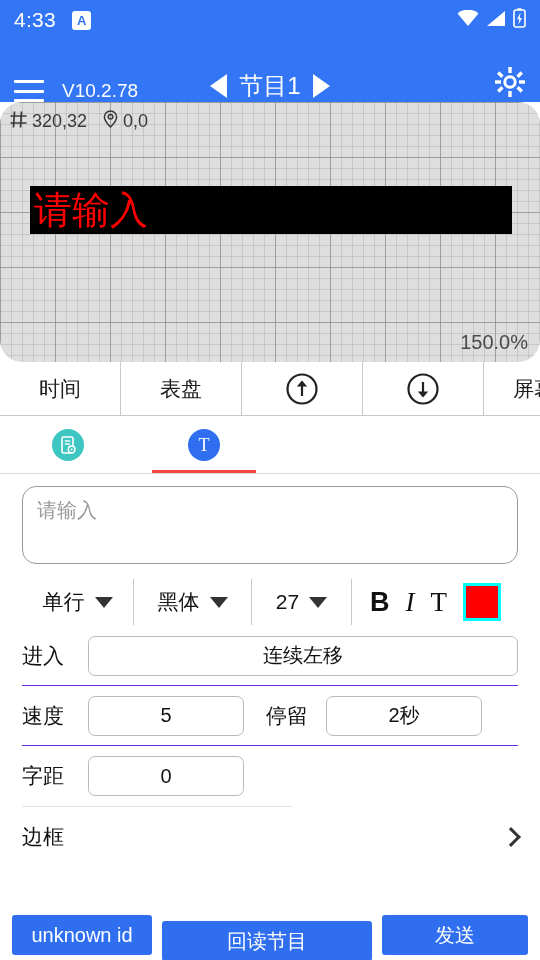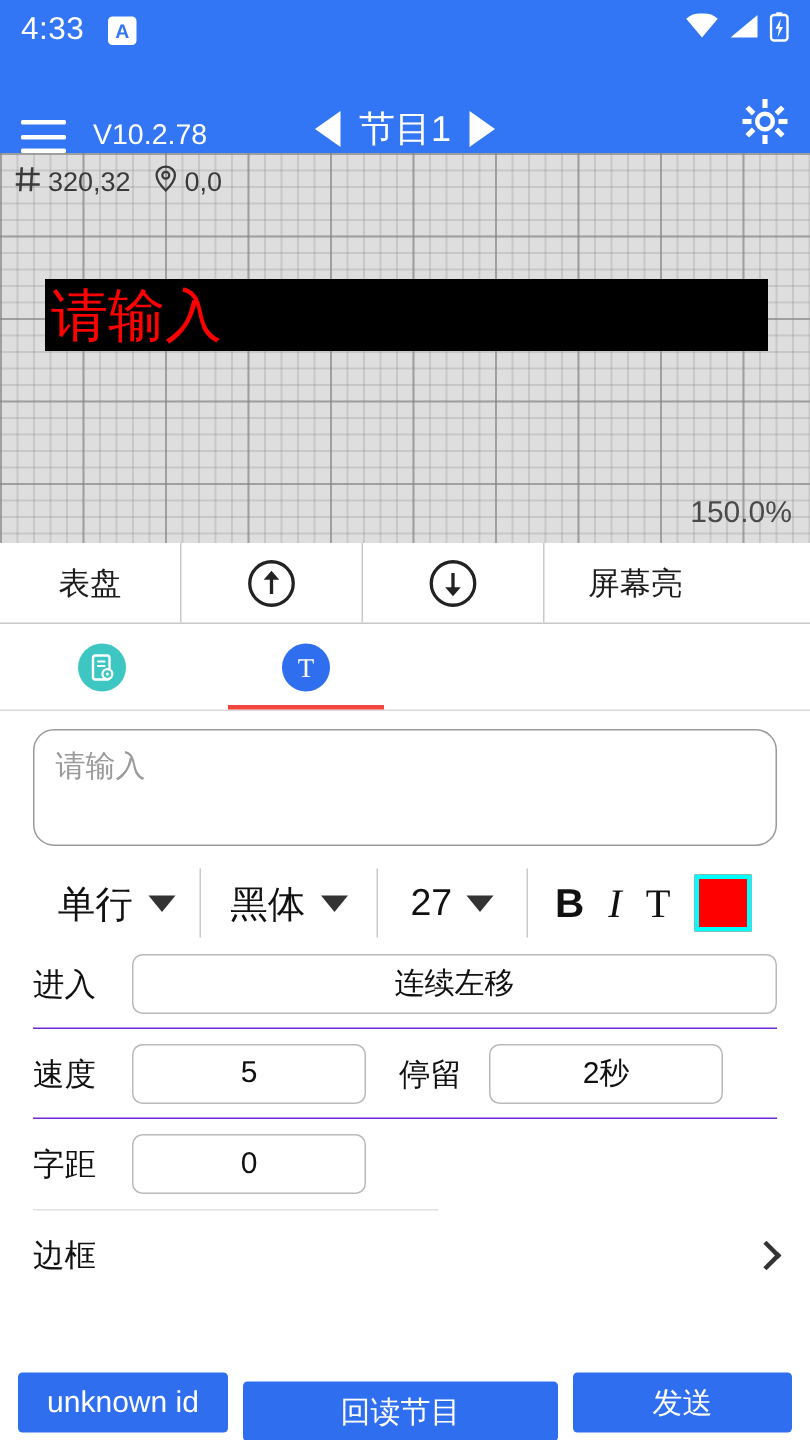--- a/index.html
+++ b/index.html
@@ -47,20 +47,21 @@
   .canvas-wrap {
     position: relative; flex: 0 0 260px; height: 260px;
     background: #dedede;
     background-image:
       linear-gradient(to right, rgba(140,140,140,.28) 1px, transparent 1px),
       linear-gradient(to bottom, rgba(140,140,140,.28) 1px, transparent 1px),
       linear-gradient(to right, rgba(120,120,120,.55) 1px, transparent 1px),
       linear-gradient(to bottom, rgba(120,120,120,.55) 1px, transparent 1px);
     background-size: 11px 11px, 11px 11px, 55px 55px, 55px 55px;
     overflow: hidden;
+    border-radius: 22px;
   }
   .canvas-info {
     position: absolute; left: 10px; top: 8px;
     display: flex; align-items: center; gap: 16px;
     font-size: 18px; color: #3a3a3a;
   }
   .canvas-info .grp { display: flex; align-items: center; gap: 5px; }
   .led-panel {
     position: absolute; left: 30px; top: 84px; width: 482px; height: 48px;
     background: #000; overflow: hidden;
@@ -111,21 +112,21 @@
   .textarea-box {
     margin-top: 12px; height: 78px; border: 1.5px solid #9a9a9a; border-radius: 14px;
     padding: 10px 14px; font-size: 20px; color: #9a9a9a; cursor: text;
   }
   .fontrow {
     margin-top: 14px; height: 48px; display: flex; align-items: center;
   }
   .sel {
     display: flex; align-items: center; justify-content: center; gap: 10px;
     height: 46px; border-right: 1px solid #c9c9c9; cursor: pointer;
-    font-size: 25px; color: #111;
+    font-size: 21px; color: #111;
   }
   .sel.s1 { flex: 0 0 112px; }
   .sel.s2 { flex: 0 0 118px; }
   .sel.s3 { flex: 0 0 100px; }
   .caret { width: 0; height: 0; border-left: 9px solid transparent; border-right: 9px solid transparent; border-top: 11px solid #333; }
   .styles { display: flex; align-items: center; gap: 16px; padding-left: 18px; }
   .sbtn { font-size: 27px; color: #111; cursor: pointer; line-height: 1;
           font-family: "Liberation Serif", "DejaVu Serif", serif; }
   .sbtn.b { font-weight: bold; font-family: "Liberation Sans", sans-serif; }
   .sbtn.i { font-style: italic; }
@@ -251,20 +252,23 @@
 
     <div class="led-panel">
       <div class="led-text">请输入</div>
     </div>
 
     <div class="zoom-level">150.0%</div>
   </div>
 
   <div class="objbar">
     <div class="objbar-item">
+      <span>时间</span>
+    </div>
+    <div class="objbar-item">
       <span>表盘</span>
     </div>
     <div class="objbar-item">
       <span class="circ-icon">
         <svg width="34" height="34" viewBox="0 0 34 34">
           <circle cx="17" cy="17" r="14.5" fill="none" stroke="#222" stroke-width="2.2"></circle>
           <line x1="17" y1="24" x2="17" y2="10.5" stroke="#222" stroke-width="2.2"></line>
           <path d="M17 8.5 L11.8 14.5 L22.2 14.5 Z" fill="#222"></path>
         </svg>
       </span>

